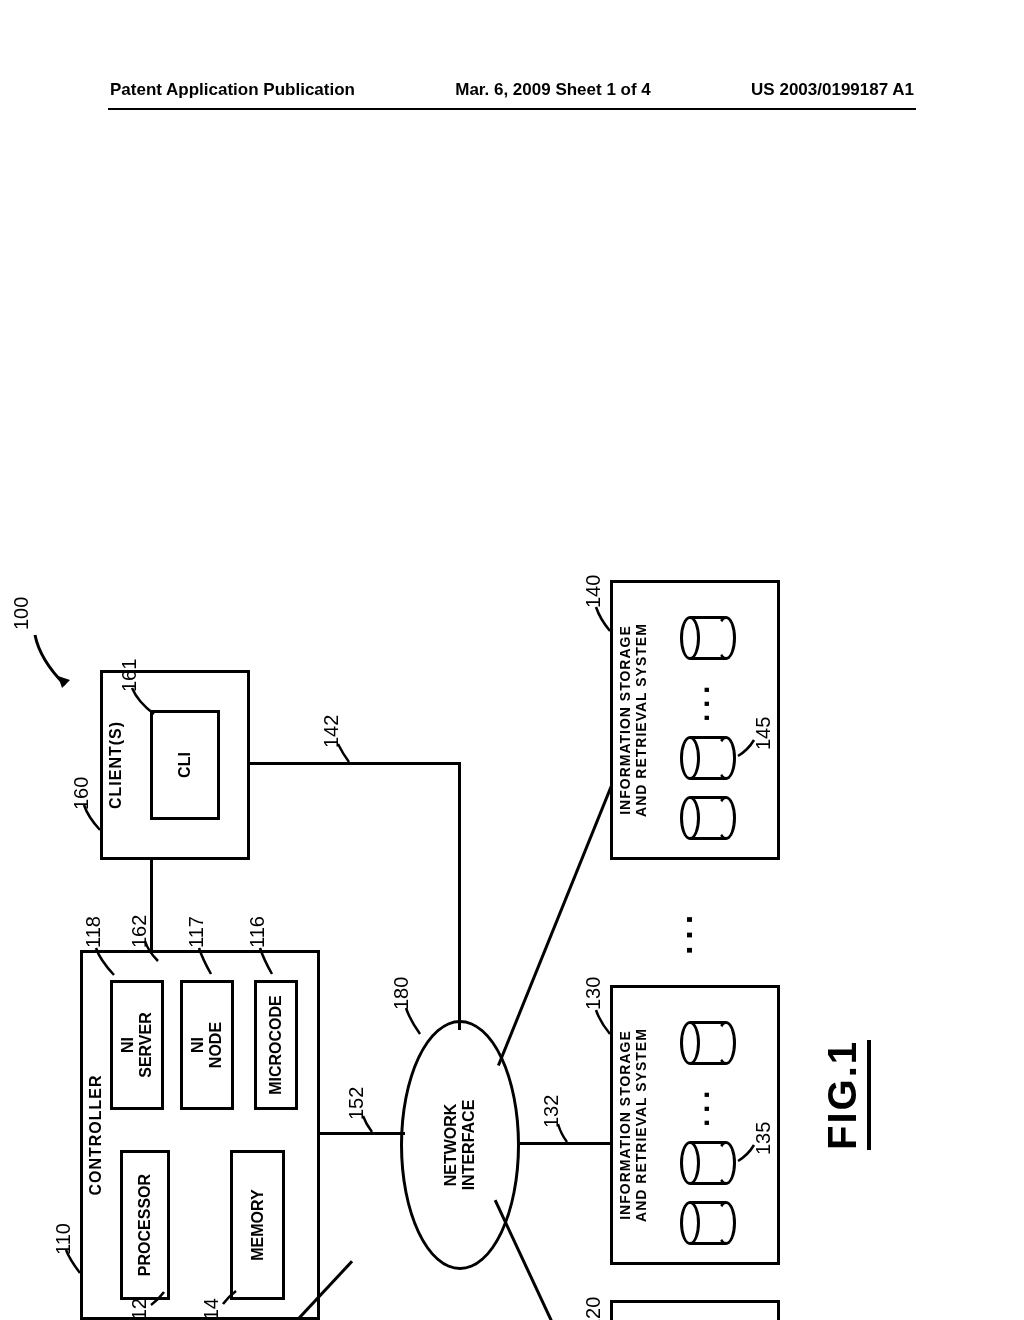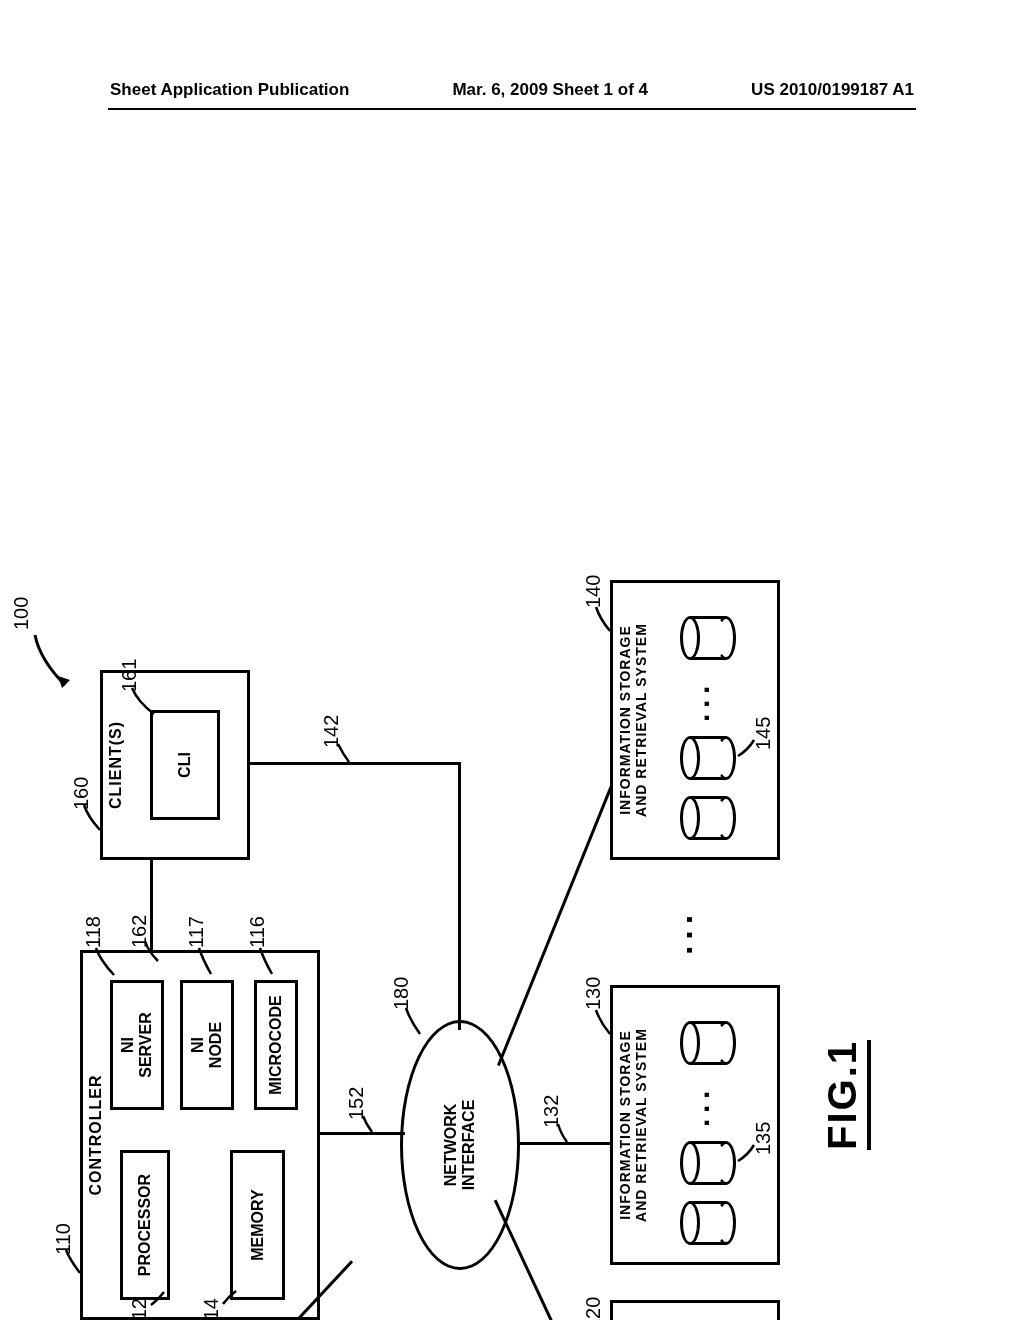--- a/index.html
+++ b/index.html
@@ -158,23 +158,23 @@
   .diag {
     position: absolute;
     border-top: 3px solid #000;
     transform-origin: 0 0;
   }
 </style>
 </head>
 <body>
 
 <div class="header">
-  <span>Sheet Application Publication</span>
+  <span>Patent Application Publication</span>
   <span>Mar. 6, 2009  Sheet 1 of 4</span>
-  <span>US 2010/0199187 A1</span>
+  <span>US 2003/0199187 A1</span>
 </div>
 <div class="hr"></div>
 
 <div class="canvas-wrap">
 <div class="canvas">
 
   <div class="num" style="left:990px; top:40px;">100</div>
   <svg class="arrow" style="left:930px; top:60px; width:60px; height:40px;">
     <path d="M55 5 Q30 10 5 35" stroke="#000" stroke-width="3" fill="none"></path>
     <polygon points="2,32 14,28 10,40" fill="#000"></polygon>

